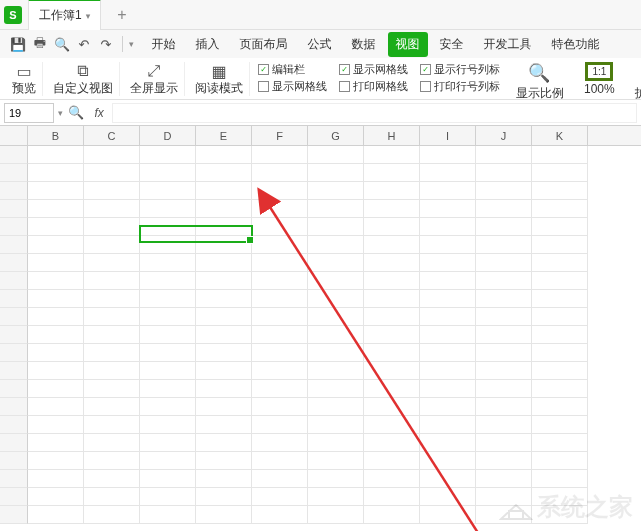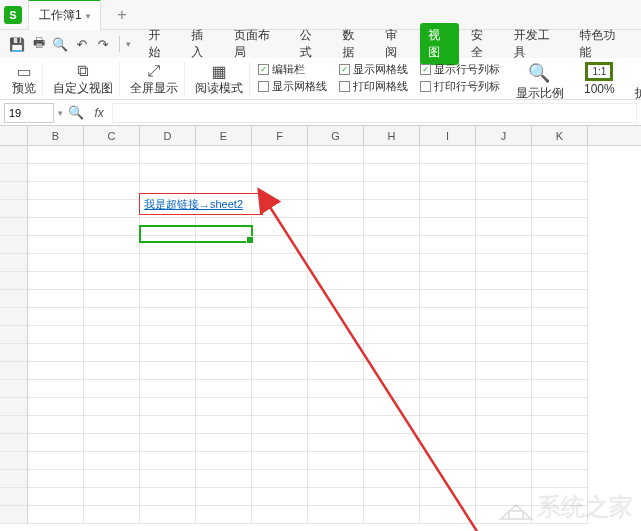--- a/index.html
+++ b/index.html
@@ -80,21 +80,20 @@
   <span class="mini-btn">↶</span>
   <span class="mini-btn">↷</span>
   <span class="mini-divider"></span>
   <span class="down">▾</span>
   <div class="menu-tabs" id="menu-tabs">
       <span class="menu-item">开始</span>
       <span class="menu-item">插入</span>
       <span class="menu-item">页面布局</span>
       <span class="menu-item">公式</span>
       <span class="menu-item">数据</span>
-      <span class="menu-item">审阅</span>
       <span class="menu-item active">视图</span>
       <span class="menu-item">安全</span>
       <span class="menu-item">开发工具</span>
       <span class="menu-item">特色功能</span>
     </div>
 </div>
 
 <div class="ribbon">
   <div class="ribbon-group">
     <span class="rg-icon">▭</span>
@@ -453,23 +452,20 @@
         <div class="cell"></div>
         <div class="cell"></div>
         <div class="cell"></div>
         <div class="cell"></div>
         <div class="cell"></div>
         <div class="cell"></div>
         <div class="cell"></div>
       </div>
     </div>
 
-  <div class="hyperlink-overlay">
-    <span class="hyperlink-text">我是超链接→sheet2</span>
-  </div>
   <div class="selection-box"></div>
 
   <svg class="arrow-svg" width="300" height="380">
     <defs>
       <marker id="ah" markerWidth="12" markerHeight="12" refX="2" refY="5" orient="auto">
         <polygon points="0,0 10,5 0,10" fill="#e03030"></polygon>
       </marker>
     </defs>
     <line x1="280" y1="360" x2="68" y2="28" stroke="#e03030" stroke-width="2.5" marker-end="url(#ah)"></line>
   </svg>

